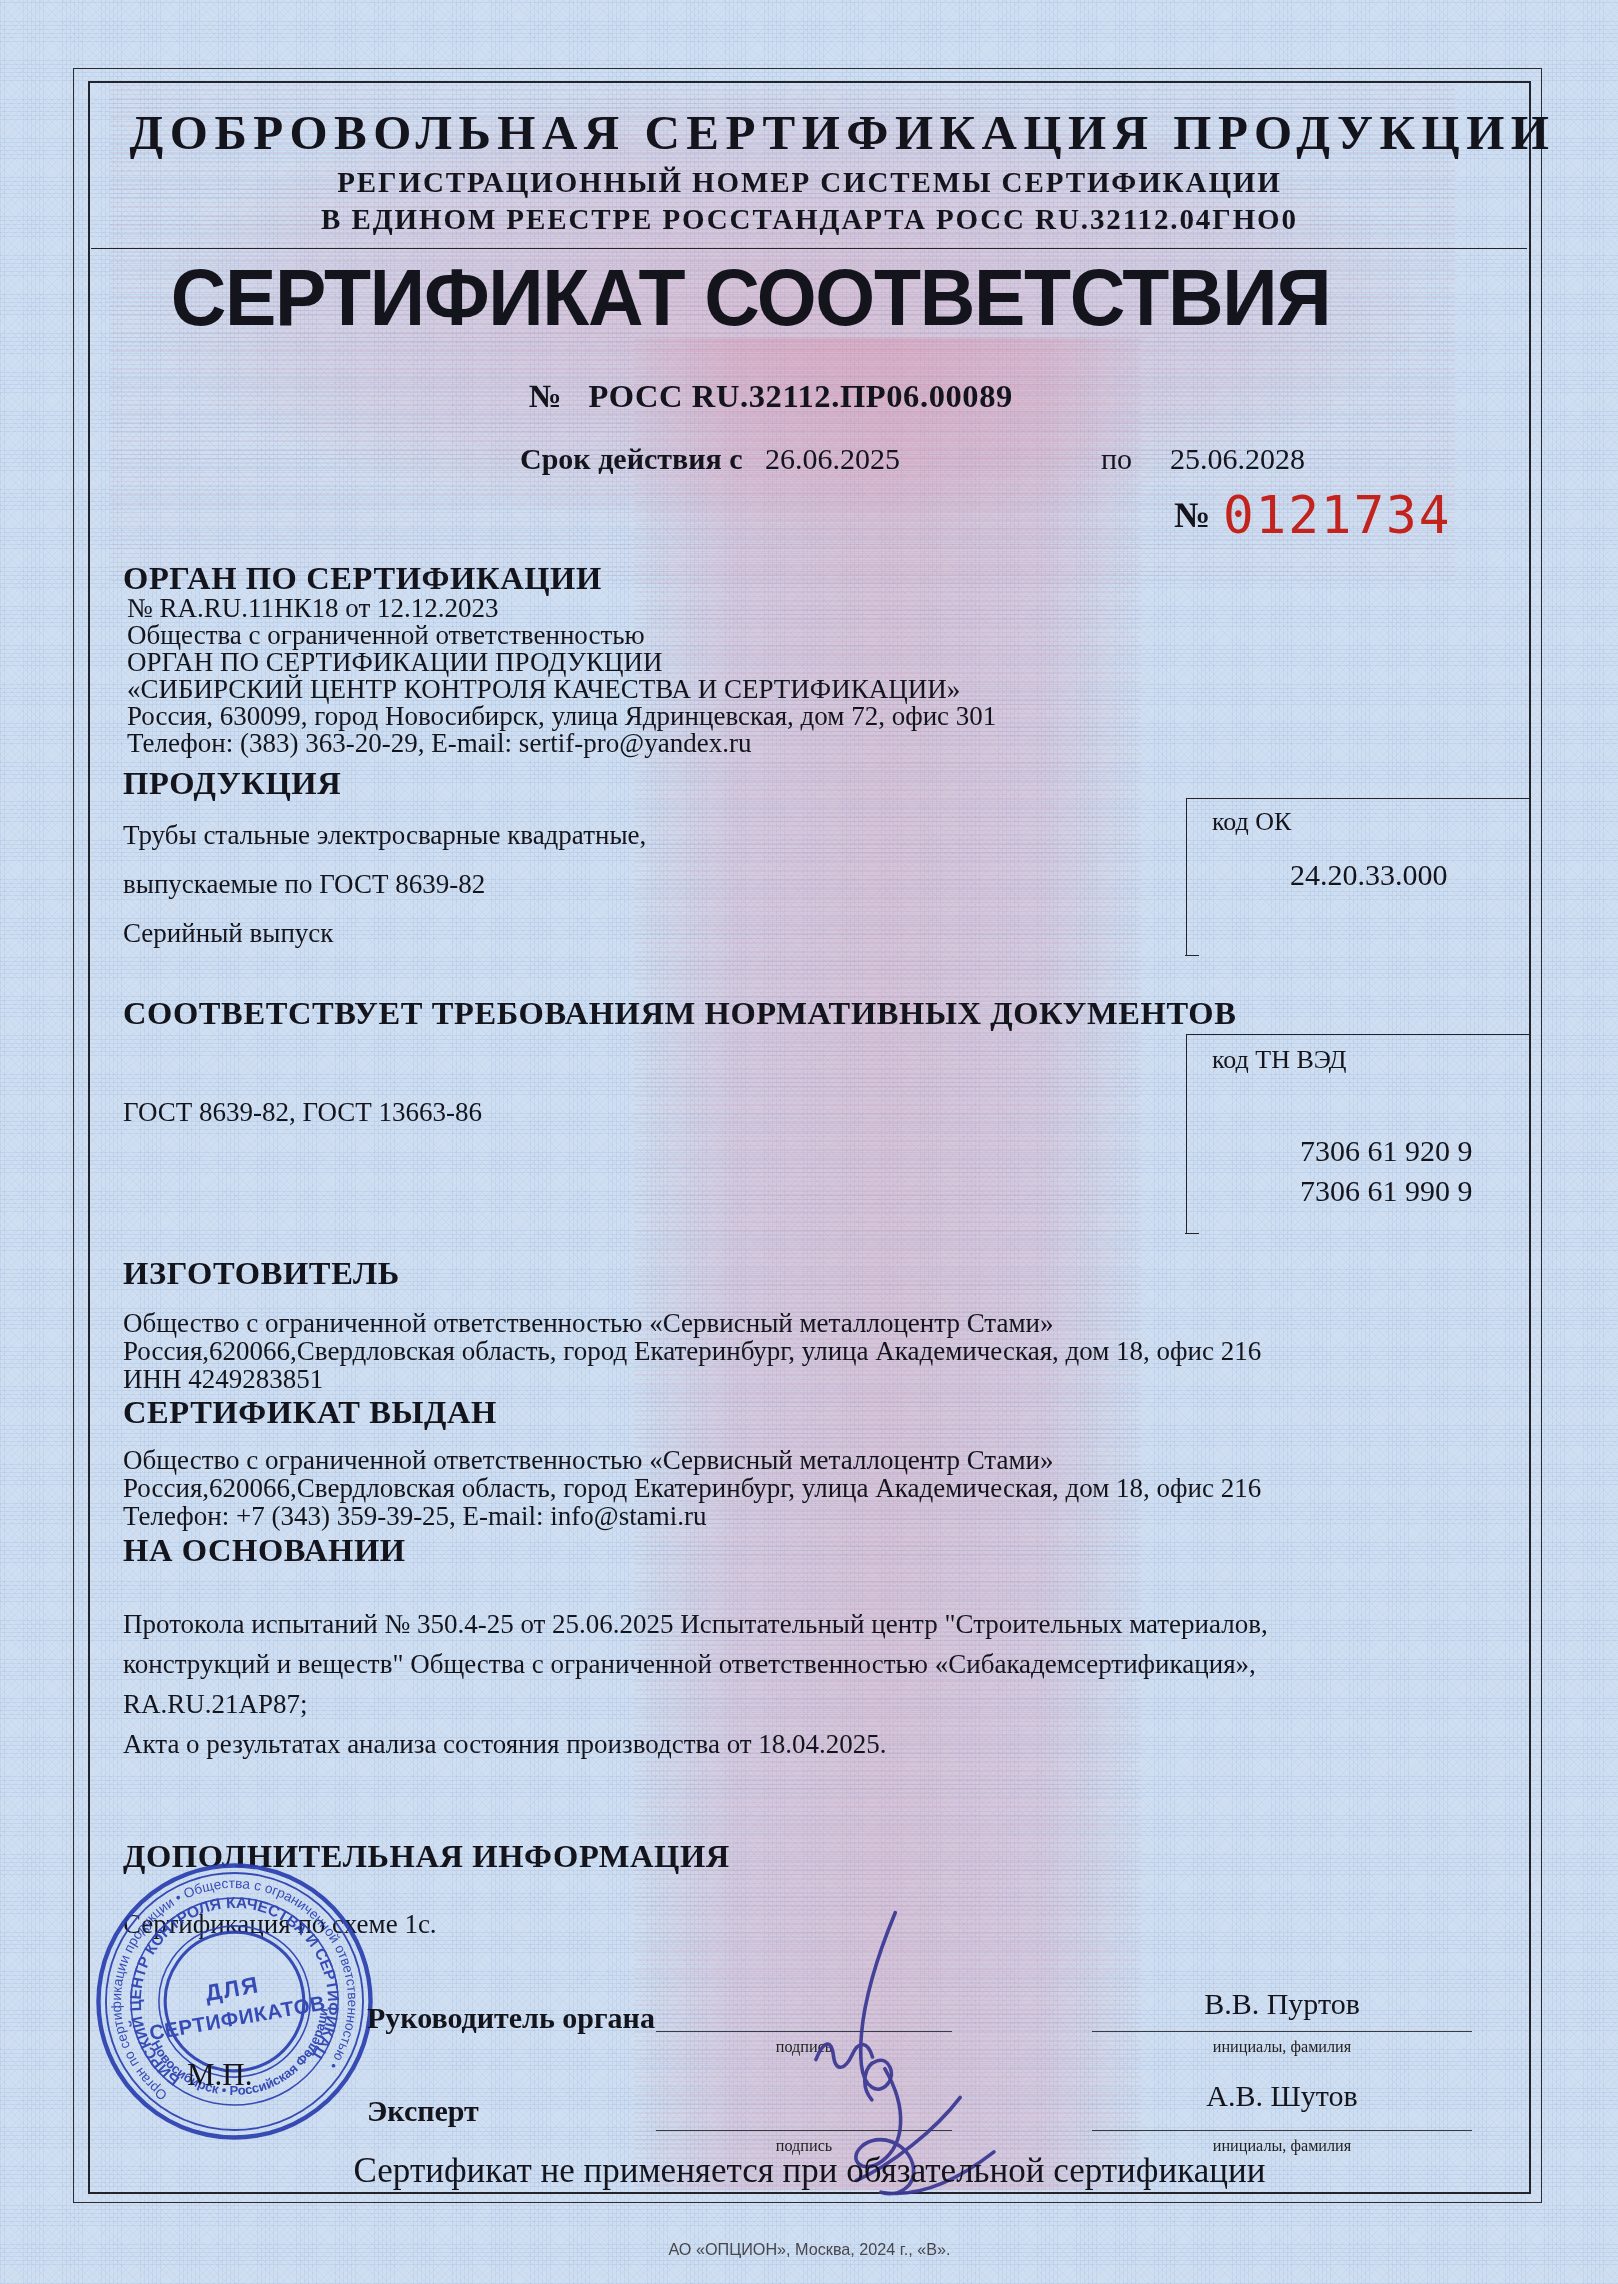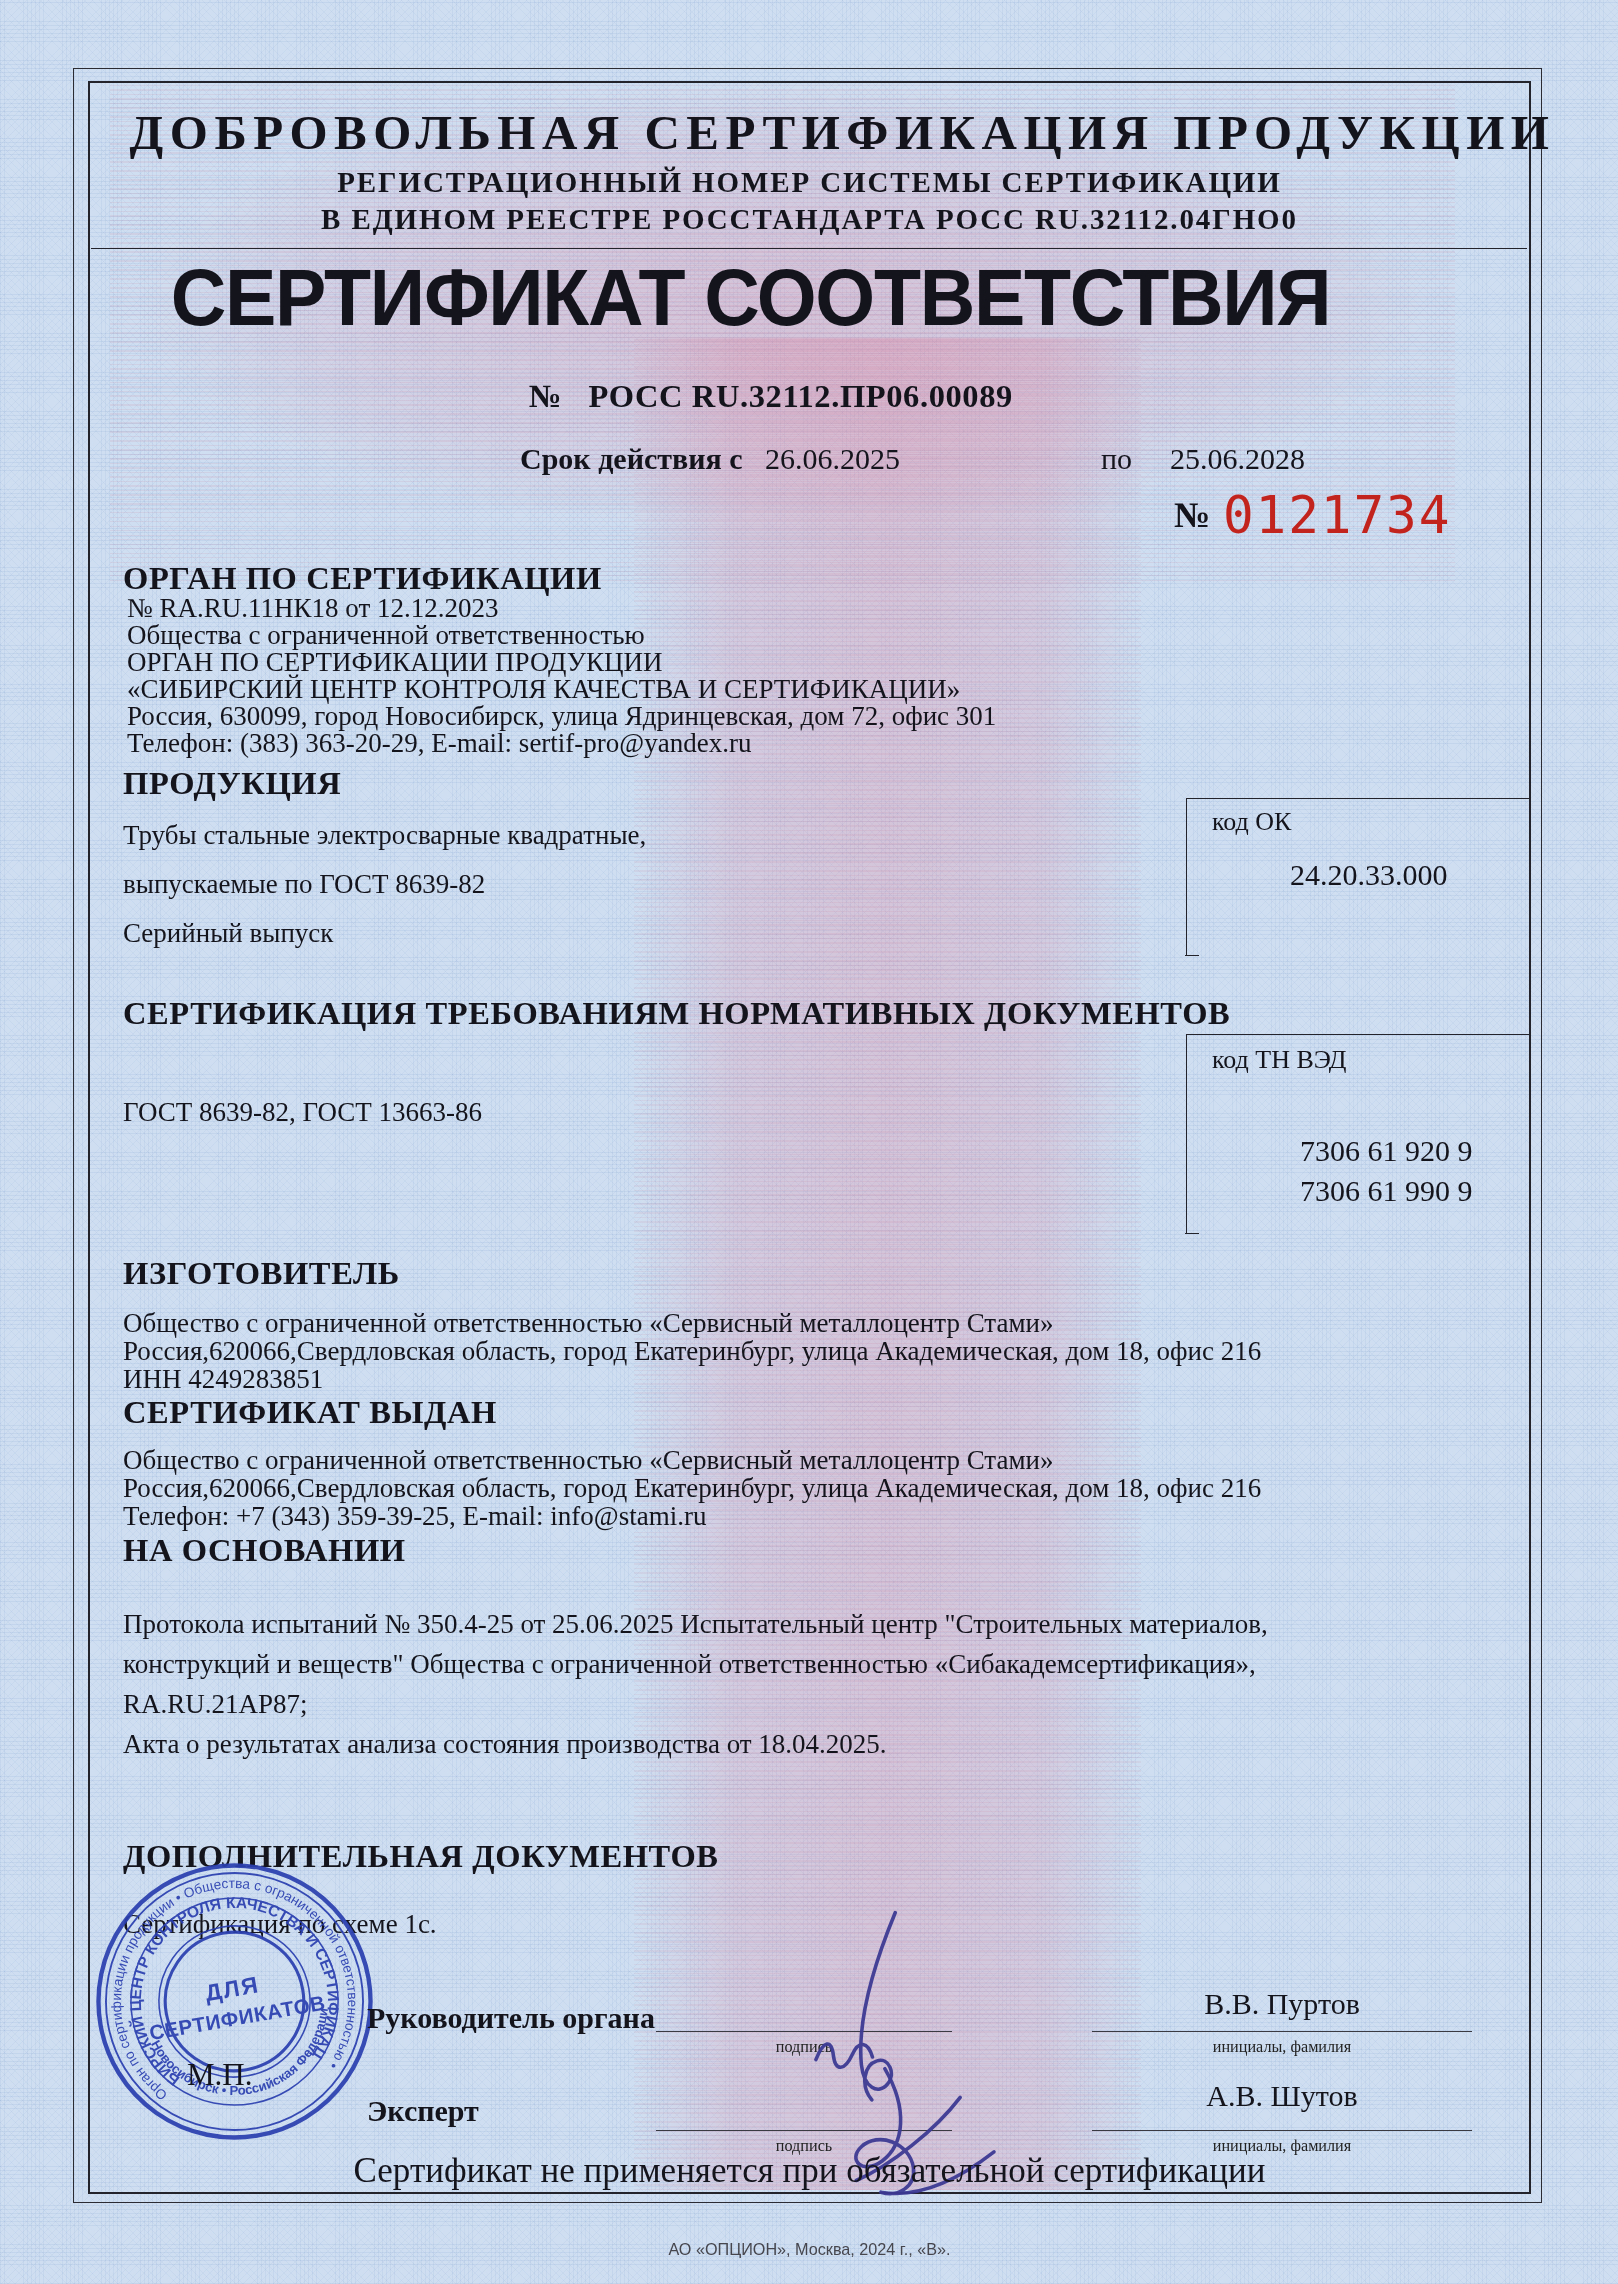--- a/index.html
+++ b/index.html
@@ -128,21 +128,21 @@
   <div class="abs heading" style="left:123px;top:765px;">ПРОДУКЦИЯ</div>
   <div class="abs bodyblock product-block" style="left:123px;top:811px;width:1040px;">
     <div>Трубы стальные электросварные квадратные,</div>
     <div>выпускаемые по  ГОСТ 8639-82</div>
     <div>Серийный выпуск</div>
   </div>
   <div class="abs code-box" style="left:1186px;top:798px;width:342px;height:157px;"></div>
   <div class="abs code-label" style="left:1212px;top:807px;">код ОК</div>
   <div class="abs code-value" style="left:1290px;top:858px;">24.20.33.000</div>
 
-  <div class="abs heading" style="left:123px;top:995px;">СЕРТИФИКАЦИЯ ТРЕБОВАНИЯМ НОРМАТИВНЫХ ДОКУМЕНТОВ</div>
+  <div class="abs heading" style="left:123px;top:995px;">СООТВЕТСТВУЕТ ТРЕБОВАНИЯМ НОРМАТИВНЫХ ДОКУМЕНТОВ</div>
   <div class="abs bodyblock" style="left:123px;top:1097px;">ГОСТ 8639-82, ГОСТ 13663-86</div>
   <div class="abs code-box" style="left:1186px;top:1034px;width:342px;height:199px;"></div>
   <div class="abs code-label" style="left:1212px;top:1045px;">код ТН ВЭД</div>
   <div class="abs code-value tn-values" style="left:1300px;top:1131px;">
     <div>7306 61 920 9</div>
     <div>7306 61 990 9</div>
   </div>
 
   <div class="abs heading" style="left:123px;top:1255px;">ИЗГОТОВИТЕЛЬ</div>
   <div class="abs bodyblock issue-block" style="left:123px;top:1309px;width:1410px;">
@@ -159,21 +159,21 @@
   </div>
 
   <div class="abs heading" style="left:123px;top:1532px;text-align:right;">НА ОСНОВАНИИ</div>
   <div class="abs bodyblock basis-block" style="left:123px;top:1604px;width:1410px;">
     <div>Протокола испытаний № 350.4-25 от 25.06.2025 Испытательный центр "Строительных материалов,</div>
     <div>конструкций и веществ" Общества с ограниченной ответственностью «Сибакадемсертификация»,</div>
     <div>RA.RU.21АР87;</div>
     <div>Акта о результатах анализа состояния производства от 18.04.2025.</div>
   </div>
 
-  <div class="abs heading" style="left:123px;top:1838px;">ДОПОЛНИТЕЛЬНАЯ ДОКУМЕНТОВ</div>
+  <div class="abs heading" style="left:123px;top:1838px;">ДОПОЛНИТЕЛЬНАЯ ИНФОРМАЦИЯ</div>
   <div class="abs bodyblock" style="left:123px;top:1909px;">Сертификация по схеме 1с.</div>
 
   <div class="abs stamp">
     <svg viewBox="0 0 460 460">
       <circle cx="230" cy="230" r="218" fill="none" stroke="#2b3fb0" stroke-width="7"></circle>
       <circle cx="230" cy="230" r="206" fill="none" stroke="#2b3fb0" stroke-width="3"></circle>
       <circle cx="230" cy="230" r="166" fill="none" stroke="#2b3fb0" stroke-width="2.5"></circle>
       <circle cx="230" cy="230" r="121" fill="none" stroke="#2b3fb0" stroke-width="2.5"></circle>
       <circle cx="230" cy="230" r="111" fill="none" stroke="#2b3fb0" stroke-width="5"></circle>
       <path id="ringOuter" d="M101.3,358.7 A182,182 0 1,1 358.7,358.7" fill="none"></path>

